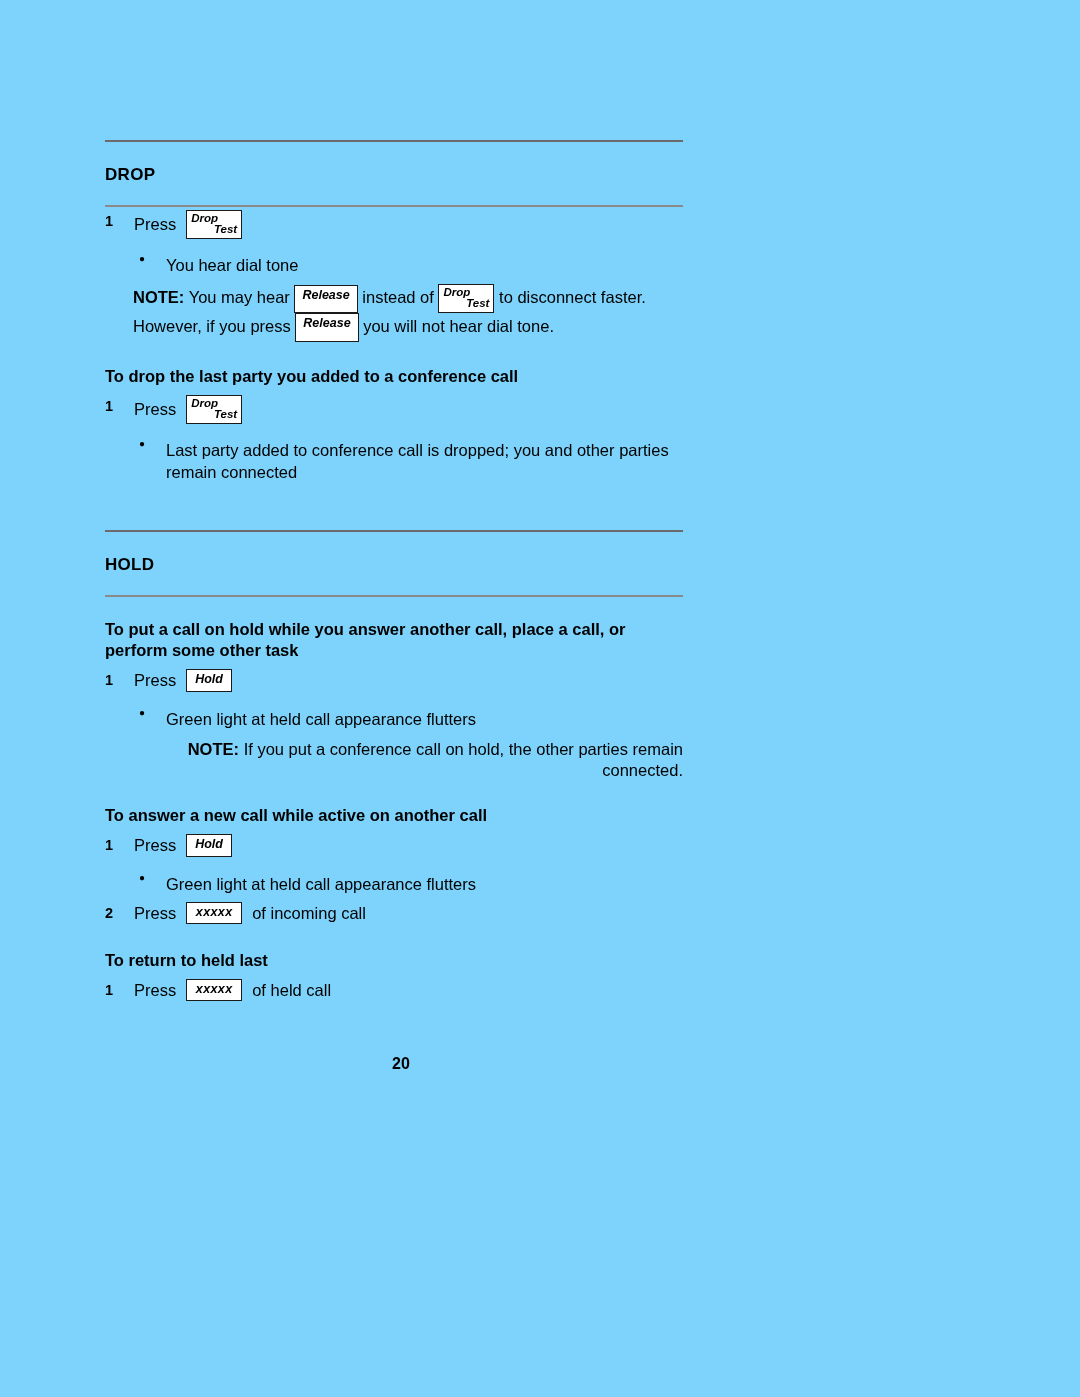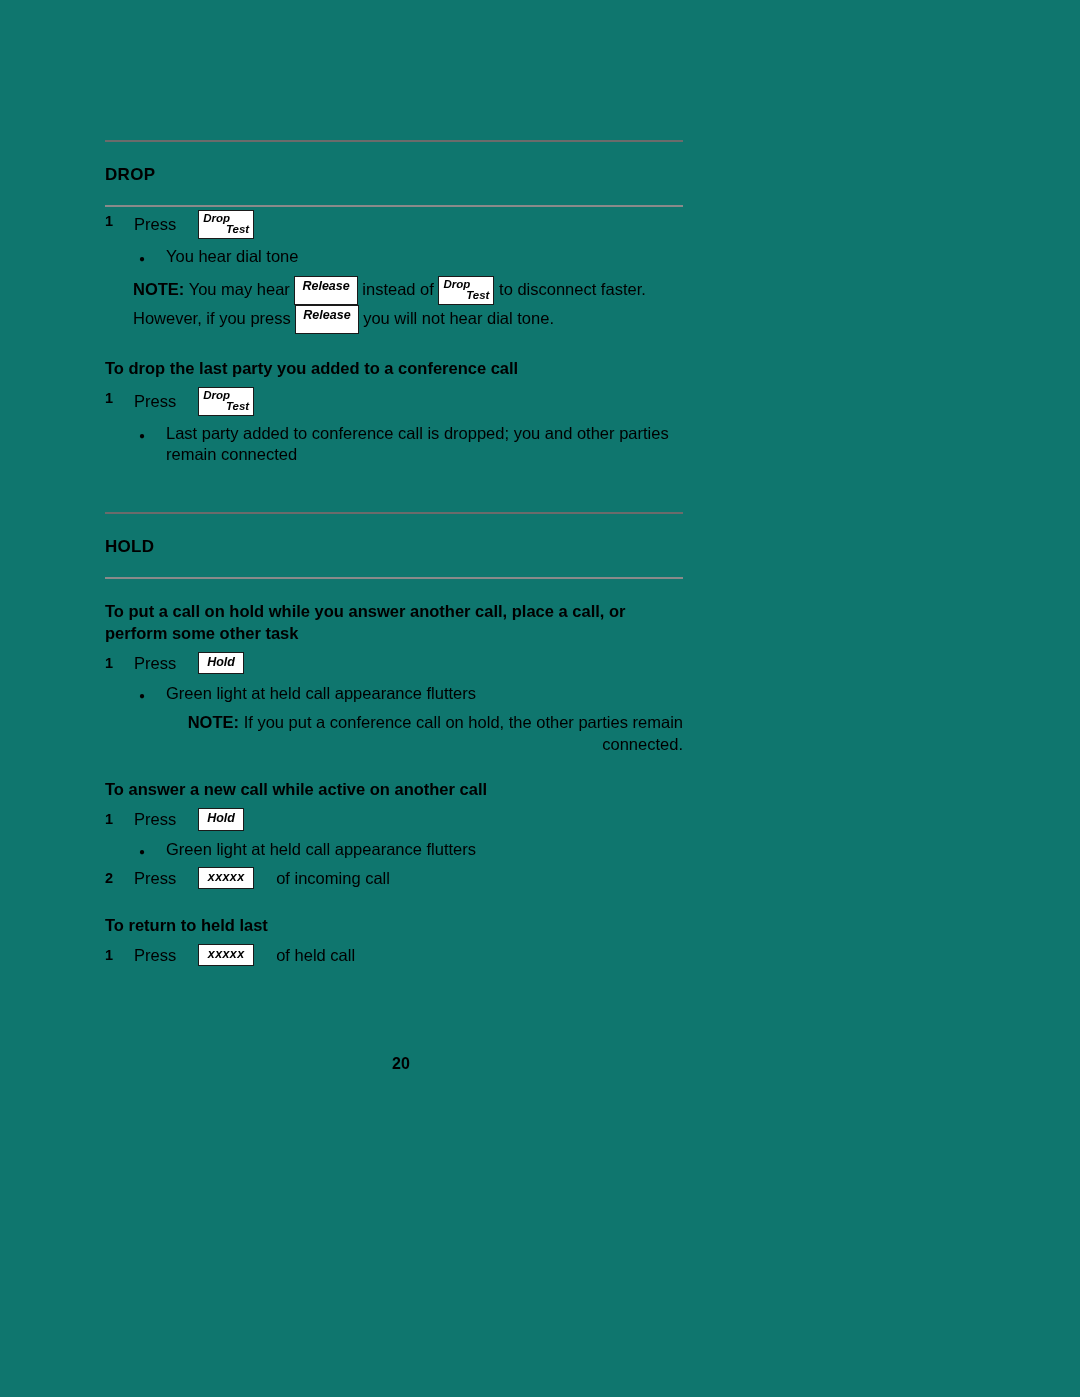--- a/index.html
+++ b/index.html
@@ -8,21 +8,21 @@
     background: #ffffff;
   }
   body {
     font-family: "Liberation Sans", sans-serif;
     color: #000000;
   }
   .page {
     position: relative;
     width: 1080px;
     height: 1397px;
-    background: #0f766e;
+    background: #7dd3fc;
     overflow: hidden;
   }
   .content {
     position: absolute;
     left: 105px;
     top: 140px;
     width: 578px;
   }
 
   
@@ -68,21 +68,21 @@
     width: 29px;
     flex: 0 0 29px;
     font-weight: bold;
     font-size: 14.5px;
     padding-top: 2px;
   }
   .step-body {
     display: flex;
     align-items: center;
     flex-wrap: wrap;
-    gap: 16px;
+    gap: 4px;
   }
   .step-body > span.txt {
     padding-right: 6px;
   }
   .step-body > span.txt.pre {
     padding-left: 6px;
     padding-right: 6px;
     text-align: center;
   }
 
@@ -101,20 +101,21 @@
     font-size: 15px;
     line-height: 1.45;
   }
   .bullet-dot::before {
     content: "\25CF";
     font-size: 10px;
   }
   .bullet-text {
     flex: 1 1 auto;
     max-width: 520px;
+    margin-top: 9px;
   }
 
   
   .note {
     font-size: 16.5px;
     line-height: 1.52;
     padding: 5px 0 2px 28px;
     max-width: 560px;
   }
   .note.tightline {

